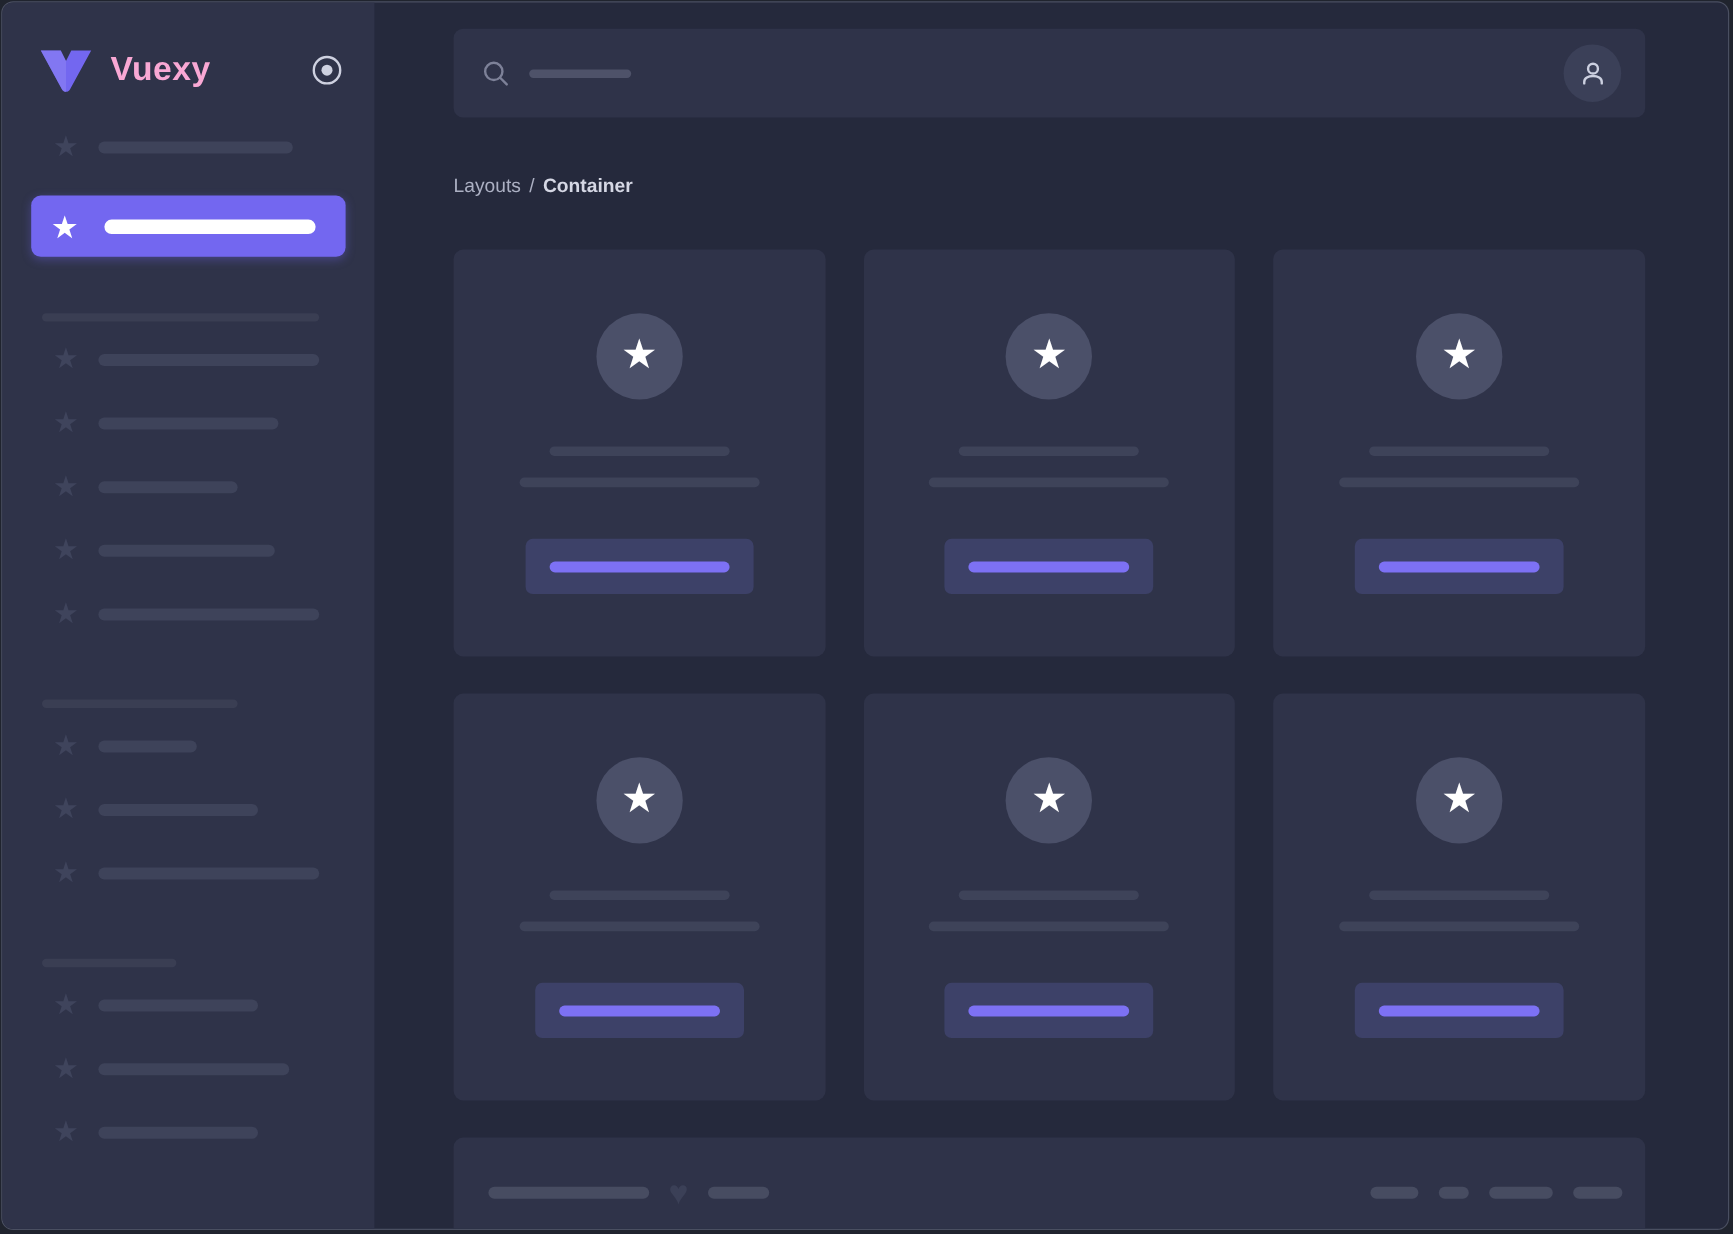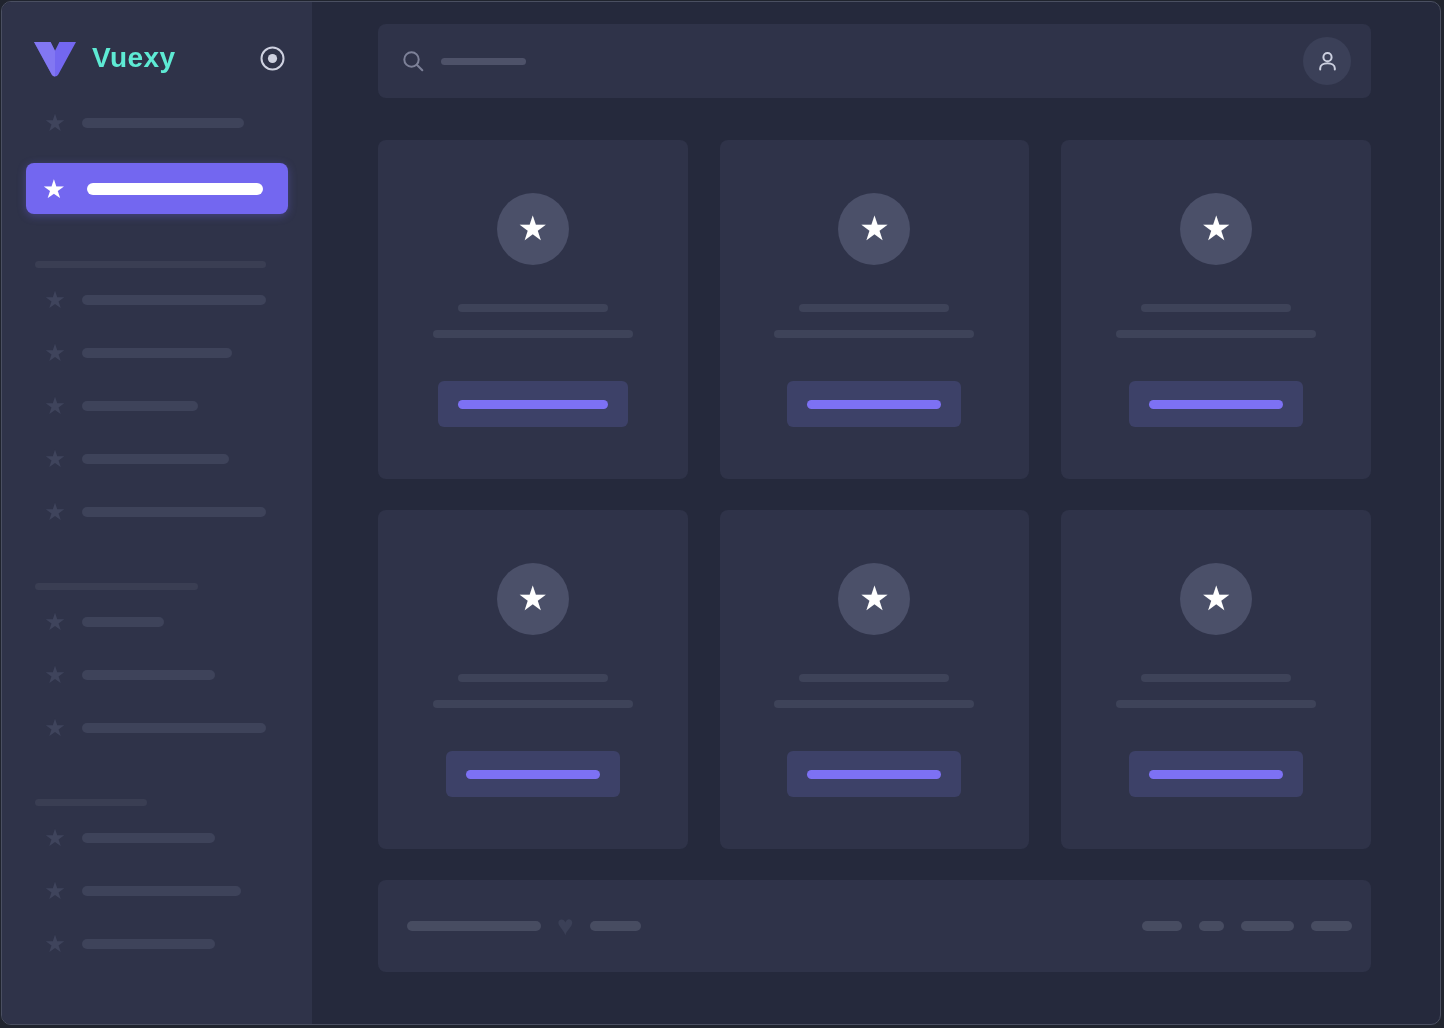--- a/index.html
+++ b/index.html
@@ -2,21 +2,21 @@
 <html><head>
 <meta charset="utf-8">
 <style>
   html,body{margin:0;padding:0;background:#20242e;font-family:"Liberation Sans","DejaVu Sans",sans-serif;}
   .stage{position:relative;width:1444px;height:1028px;background:#20242e;overflow:hidden;}
   .window{position:absolute;left:1px;top:1px;width:1440px;height:1024px;border:1px solid #4a4f61;
           border-radius:10px;overflow:hidden;display:flex;background:#25293c;box-sizing:border-box;}
   
   .sidebar{width:310px;flex:0 0 310px;background:#2f3349;height:100%;box-sizing:border-box;}
   .side-header{display:flex;align-items:center;padding:34px 26px 0 30px;height:44px;}
-  .brand{margin-left:14px;font-size:28px;font-weight:700;color:#5eead4;letter-spacing:.4px;}
+  .brand{margin-left:14px;font-size:28px;font-weight:700;color:#f9a8d4;letter-spacing:.4px;}
   .collapse{margin-left:auto;display:flex;align-items:center;cursor:pointer;}
   .side-nav{margin-top:30px;}
   .nav-item{height:26px;display:flex;align-items:center;margin:0 24px 27px;padding-left:16px;border-radius:8px;}
   .nav-item .star{width:26px;text-align:center;font-size:24px;line-height:26px;color:#3f445c;}
   .nav-item .bar{height:10px;border-radius:5px;background:#3e435a;margin-left:14px;}
   .nav-item.active{height:51px;margin:14px 24px 0;padding-left:15px;background:#7367f0;
                    box-shadow:0 2px 8px rgba(115,103,240,.35);}
   .nav-item.active .star{color:#ffffff;font-size:26px;}
   .nav-item.active .bar{height:12px;border-radius:6px;background:#ffffff;margin-left:20px;}
   .nav-item.first{margin-top:0;}
@@ -144,20 +144,23 @@
         <div class="avatar">
           <span>
             <svg width="27" height="27" viewBox="0 0 27 27">
               <circle cx="13.5" cy="9.2" r="4.1" fill="none" stroke="#ccd0e0" stroke-width="2"></circle>
               <path d="M6.2 21.5 v-1.2 c0-3.1 3.4-5 7.3-5 s7.3 1.9 7.3 5 v1.2" fill="none" stroke="#ccd0e0" stroke-width="2" stroke-linecap="round"></path>
             </svg>
           </span>
         </div>
       </div>
 
+      <div class="breadcrumb">
+        <span>Layouts</span><span class="sep">/</span><span class="current">Container</span>
+      </div>
 
       <div class="grid" id="card-grid">
           <div class="card">
             <div class="card-circle">
               <span class="star">★</span>
             </div>
             <div class="cline l1" style="width: 150px;"></div>
             <div class="cline l2" style="width: 200px;"></div>
             <div class="cbtn" style="width: 190px;">
               <div class="btn-line" style="width: 150px;"></div>

